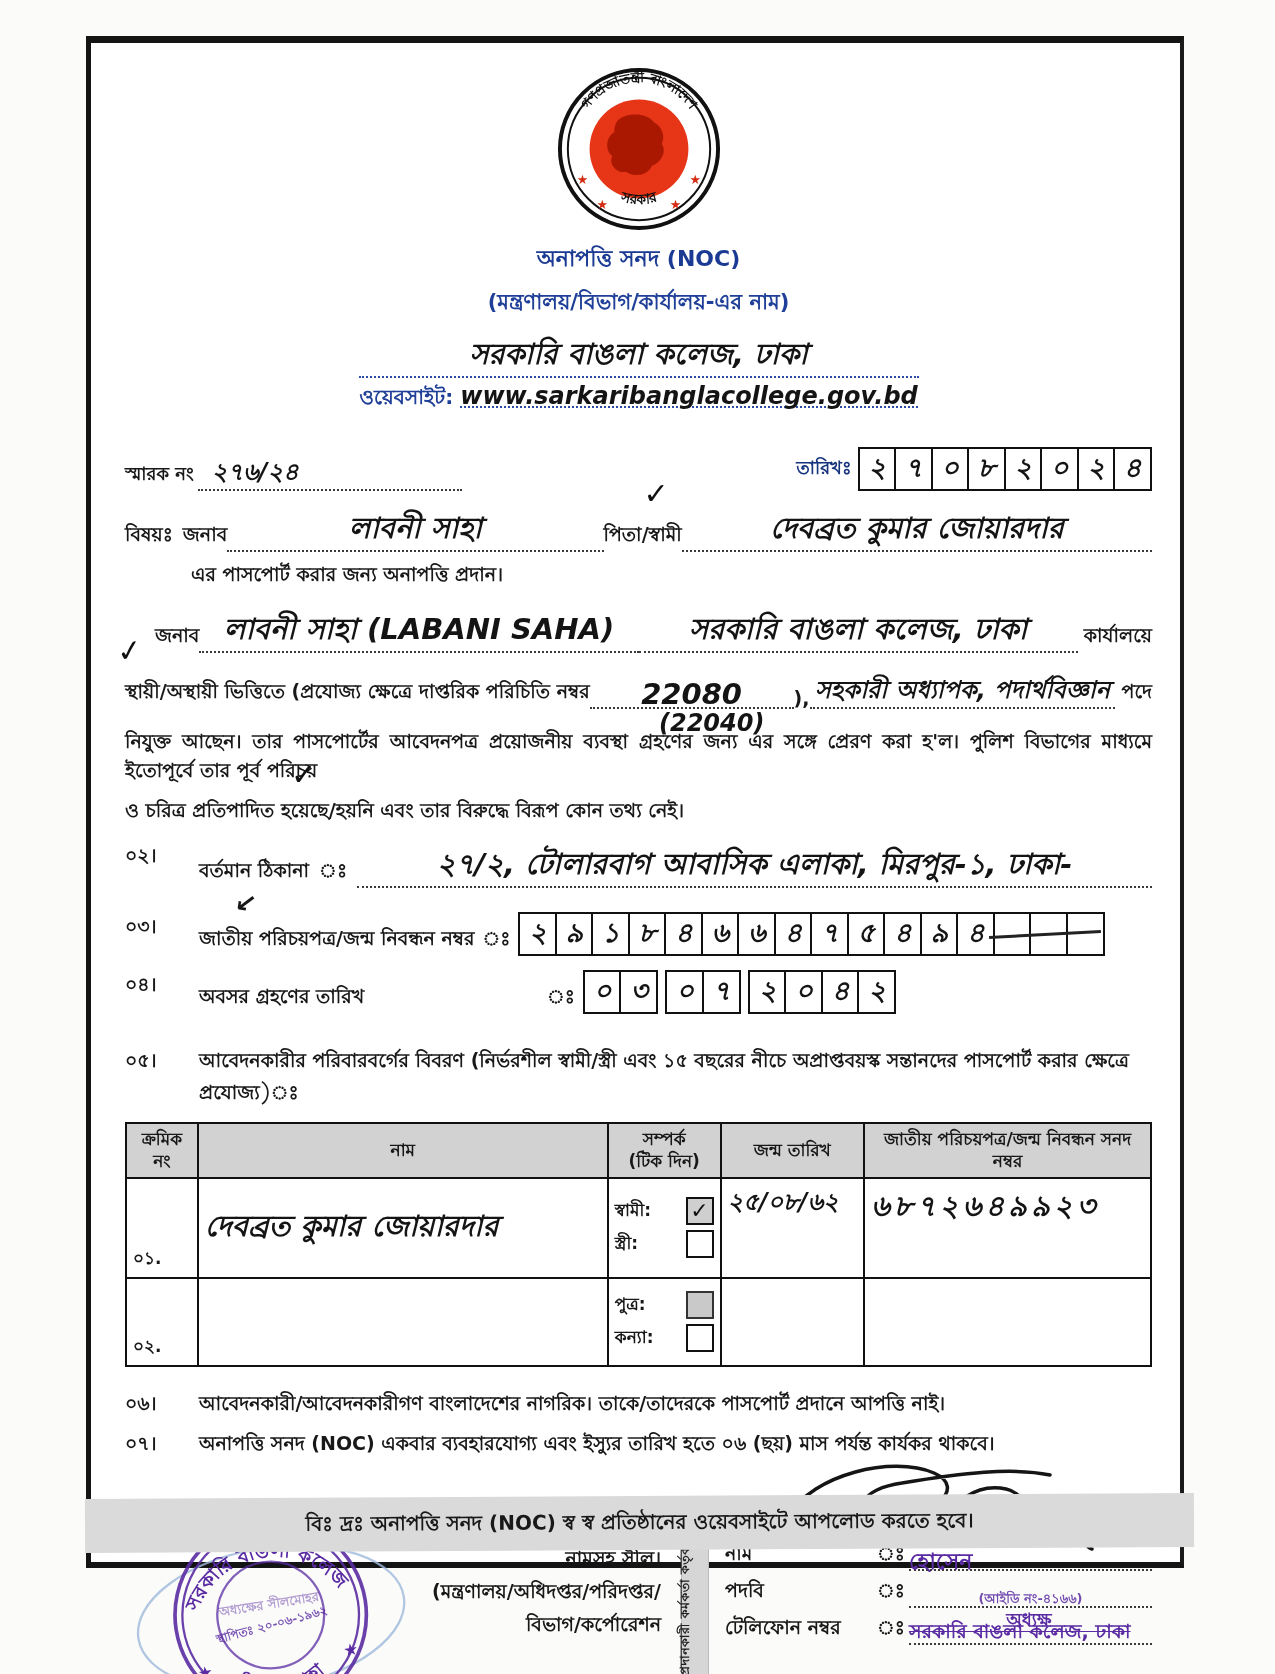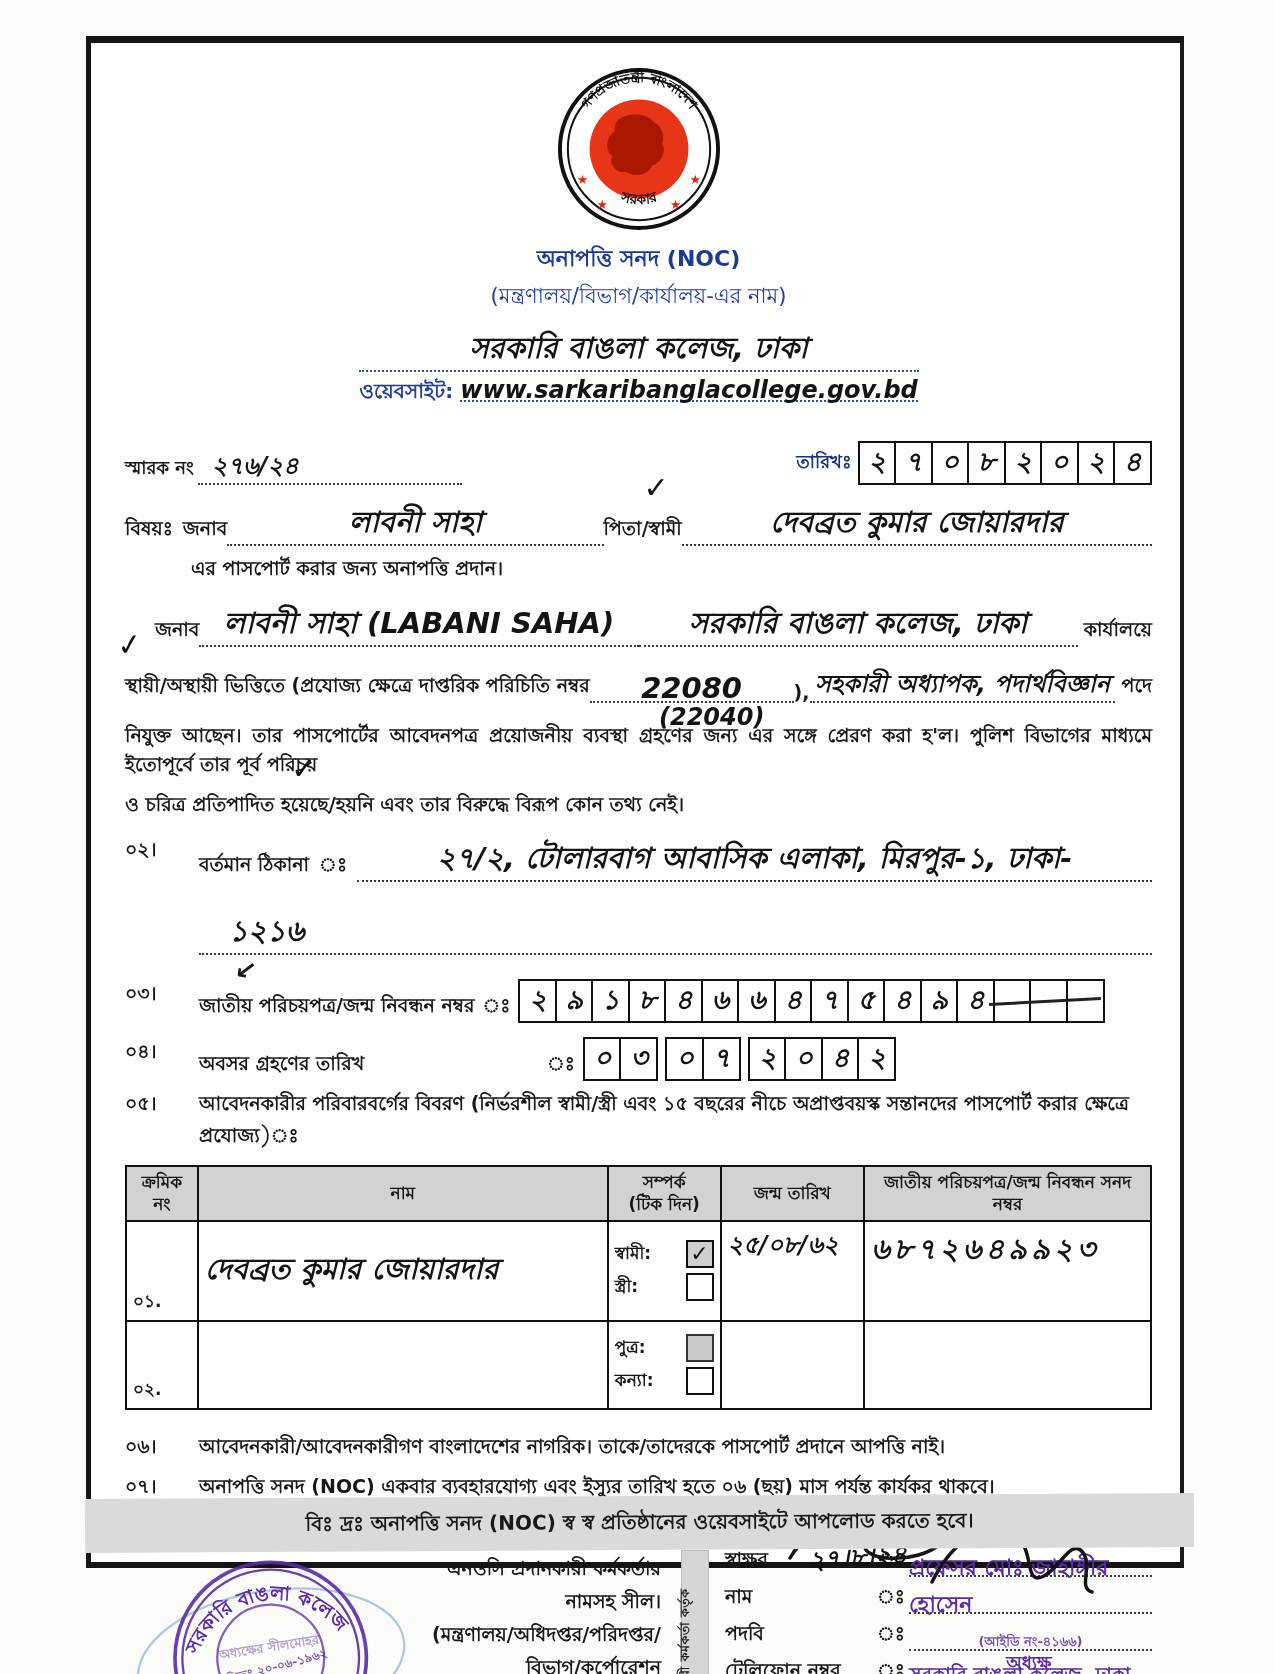--- a/index.html
+++ b/index.html
@@ -13,21 +13,21 @@
     position:absolute;left:86px;top:36px;width:1098px;height:1532px;
     border-top:7px solid #141414;border-left:5px solid #141414;
     border-right:4px solid #1a1a1a;border-bottom:6px solid #141414;
     background:#fff;box-sizing:border-box;padding:14px 28px 0 34px;
   }
   .center{text-align:center;}
   
   .seal-wrap{display:flex;justify-content:center;margin-top:8px;}
   
   .doc-title{font-size:22px;font-weight:bold;color:#1a3a93;margin-top:8px;}
-  .doc-subtitle{font-size:21px;font-weight:normal;color:#1f3f98;margin-top:2px;}
+  .doc-subtitle{font-size:21px;font-weight:bold;color:#1f3f98;margin-top:8px;}
   .hw{font-style:italic;font-weight:600;color:#141414;white-space:nowrap;}
   .hw-lg{font-size:29px;}
   .hw-md{font-size:24px;}
   .fill{display:inline-flex;justify-content:center;align-items:flex-end;border-bottom:2.5px dotted #3a3a3a;vertical-align:baseline;}
   .fill.blue{border-bottom-color:#2b4ba8;}
   .fill .hw{margin-bottom:-4px;}
   .office-line{margin-top:10px;}
   .website-line{margin-top:4px;font-size:20px;font-weight:bold;color:#1f3f98;}
   
   .memo-row{display:flex;justify-content:space-between;align-items:flex-end;margin-top:16px;font-size:18px;}
@@ -222,25 +222,20 @@
   <div class="item">
     <span class="no">০২।</span>
     <div class="body-col">
       <div class="row-flex">
         <span>বর্তমান ঠিকানা</span>
         <span style="margin:0 10px;">ঃ</span>
         <span class="fill" style="flex:1;">
           <span class="hw hw-lg">২৭/২, টোলারবাগ আবাসিক এলাকা, মিরপুর-১, ঢাকা-</span>
         </span>
       </div>
-      <div class="row-flex" style="margin-top:26px;">
-        <span class="fill" style="flex:1;justify-content:flex-start;padding-left:30px;">
-          <span class="hw hw-lg">১২১৬</span>
-        </span>
-      </div>
     </div>
   </div>
 
   <div class="item rel" style="margin-top:24px;">
     <span class="no">০৩।</span>
     <div class="body-col row-flex rel" style="font-weight:600;">
       <span class="arrow-mark" style="left:36px;top:-24px;">↙</span>
       <span>জাতীয় পরিচয়পত্র/জন্ম নিবন্ধন নম্বর</span>
       <span style="margin:0 8px;">ঃ</span>
       <span class="boxrow rel">
@@ -324,21 +319,21 @@
         <span class="dbox">
             <span class="hw">৪</span>
           </span>
         <span class="dbox">
             <span class="hw">২</span>
           </span>
       </span>
     </div>
   </div>
 
-  <div class="item" style="margin-top:8px;">
+  <div class="item" style="margin-top:32px;">
     <span class="no">০৫।</span>
     <div class="body-col">আবেদনকারীর পরিবারবর্গের বিবরণ (নির্ভরশীল স্বামী/স্ত্রী এবং ১৫ বছরের নীচে অপ্রাপ্তবয়স্ক সন্তানদের পাসপোর্ট করার ক্ষেত্রে প্রযোজ্য)ঃ</div>
   </div>
 
   <table class="family">
     <tbody>
         <tr>
       <th style="width:7%;">
         <div>ক্রমিক</div>
         <div>নং</div>

